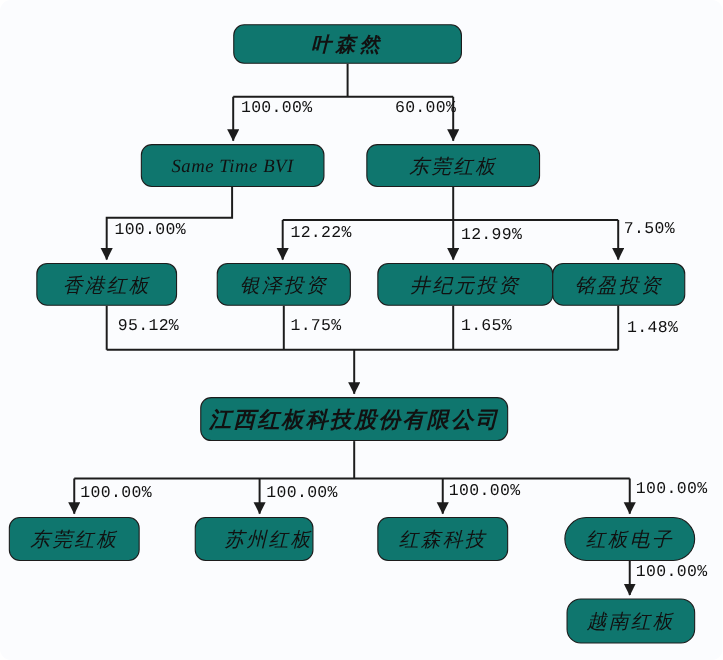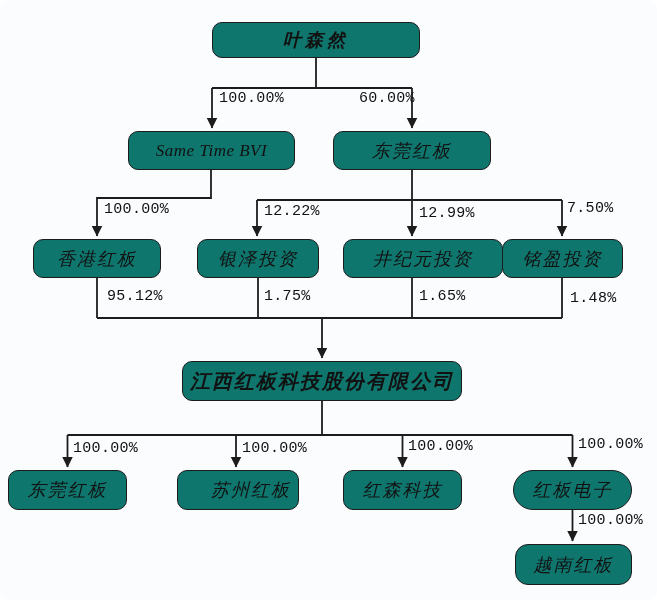--- a/index.html
+++ b/index.html
@@ -89,21 +89,21 @@
 
   <div class="node bold" style="left:212px; top:22px; width:208px; height:36px; letter-spacing:4px;">叶森然</div>
   <div class="node en" style="left:128px; top:131px; width:167px; height:39px;">Same Time BVI</div>
   <div class="node" style="left:333px; top:131px; width:158px; height:39px;">东莞红板</div>
   <div class="node" style="left:33px; top:239px; width:128px; height:39px;">香港红板</div>
   <div class="node" style="left:197px; top:239px; width:122px; height:39px;">银泽投资</div>
   <div class="node" style="left:343px; top:239px; width:160px; height:39px;">井纪元投资</div>
   <div class="node" style="left:502px; top:239px; width:121px; height:39px;">铭盈投资</div>
   <div class="node bold long" style="left:182px; top:361px; width:280px; height:40px;">江西红板科技股份有限公司</div>
   <div class="node" style="left:8px; top:470px; width:119px; height:40px;">东莞红板</div>
-  <div class="node" style="left:177px; top:470px; width:122px; height:40px;padding-left:26px;">苏州红板</div>
+  <div class="node" style="left:177px; top:470px; width:108px; height:40px;padding-left:26px;">苏州红板</div>
   <div class="node" style="left:343px; top:470px; width:119px; height:40px;">红森科技</div>
   <div class="node" style="left:513px; top:470px; width:119px; height:40px;border-radius:20px;">红板电子</div>
   <div class="node" style="left:515px; top:544px; width:117px; height:41px;border-radius:13px;">越南红板</div>
 
   <div class="pct" style="left:219px; top:90px;">100.00%</div>
   <div class="pct" style="left:359px; top:90px;">60.00%</div>
   <div class="pct" style="left:104px; top:201px;">100.00%</div>
   <div class="pct" style="left:264px; top:203px;">12.22%</div>
   <div class="pct" style="left:419px; top:205px;">12.99%</div>
   <div class="pct" style="left:567px; top:200px;">7.50%</div>

